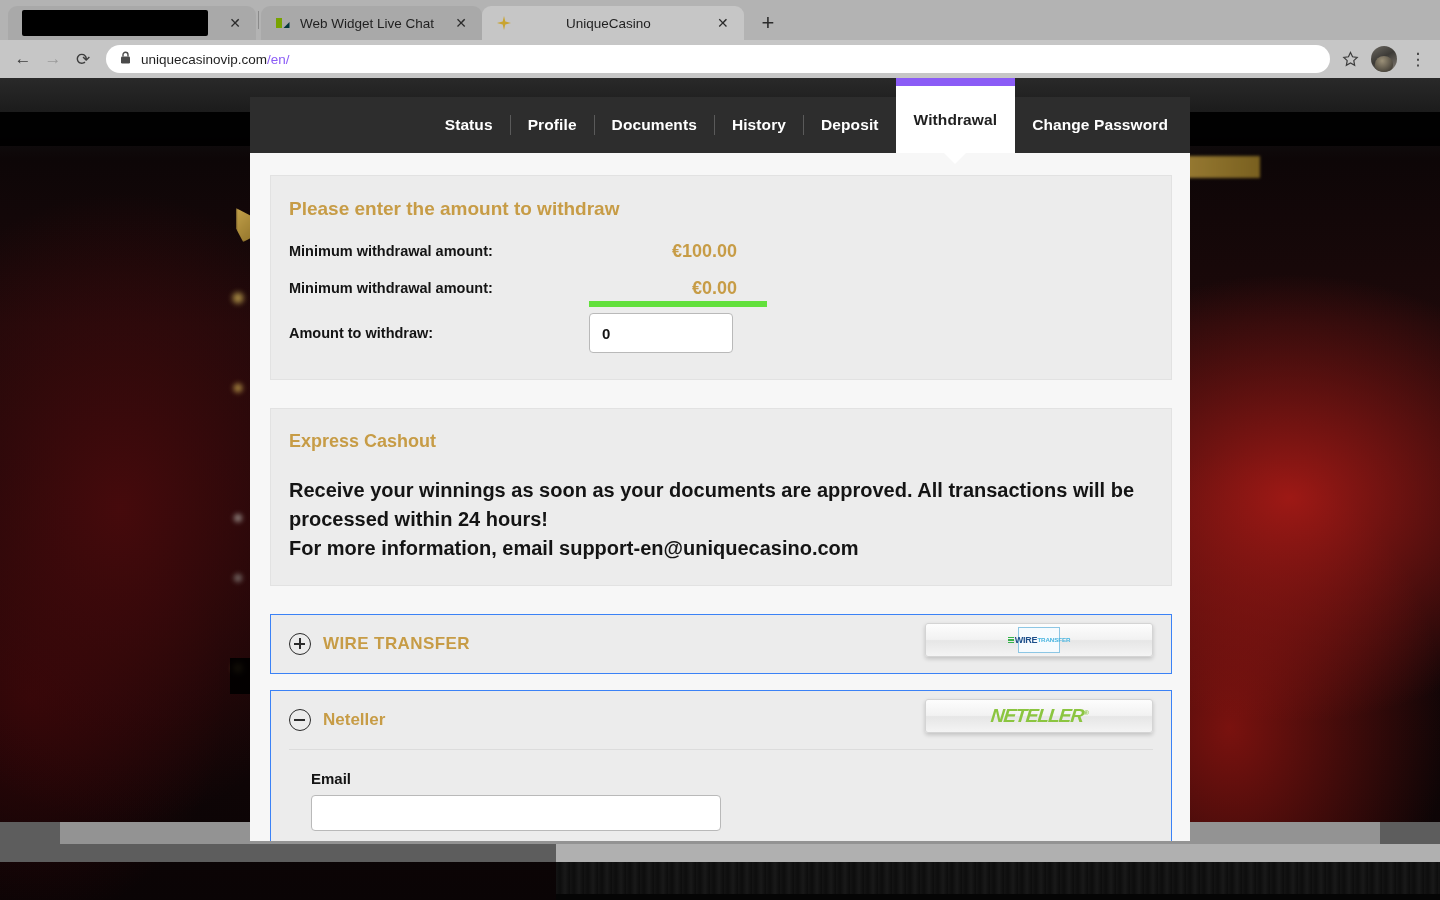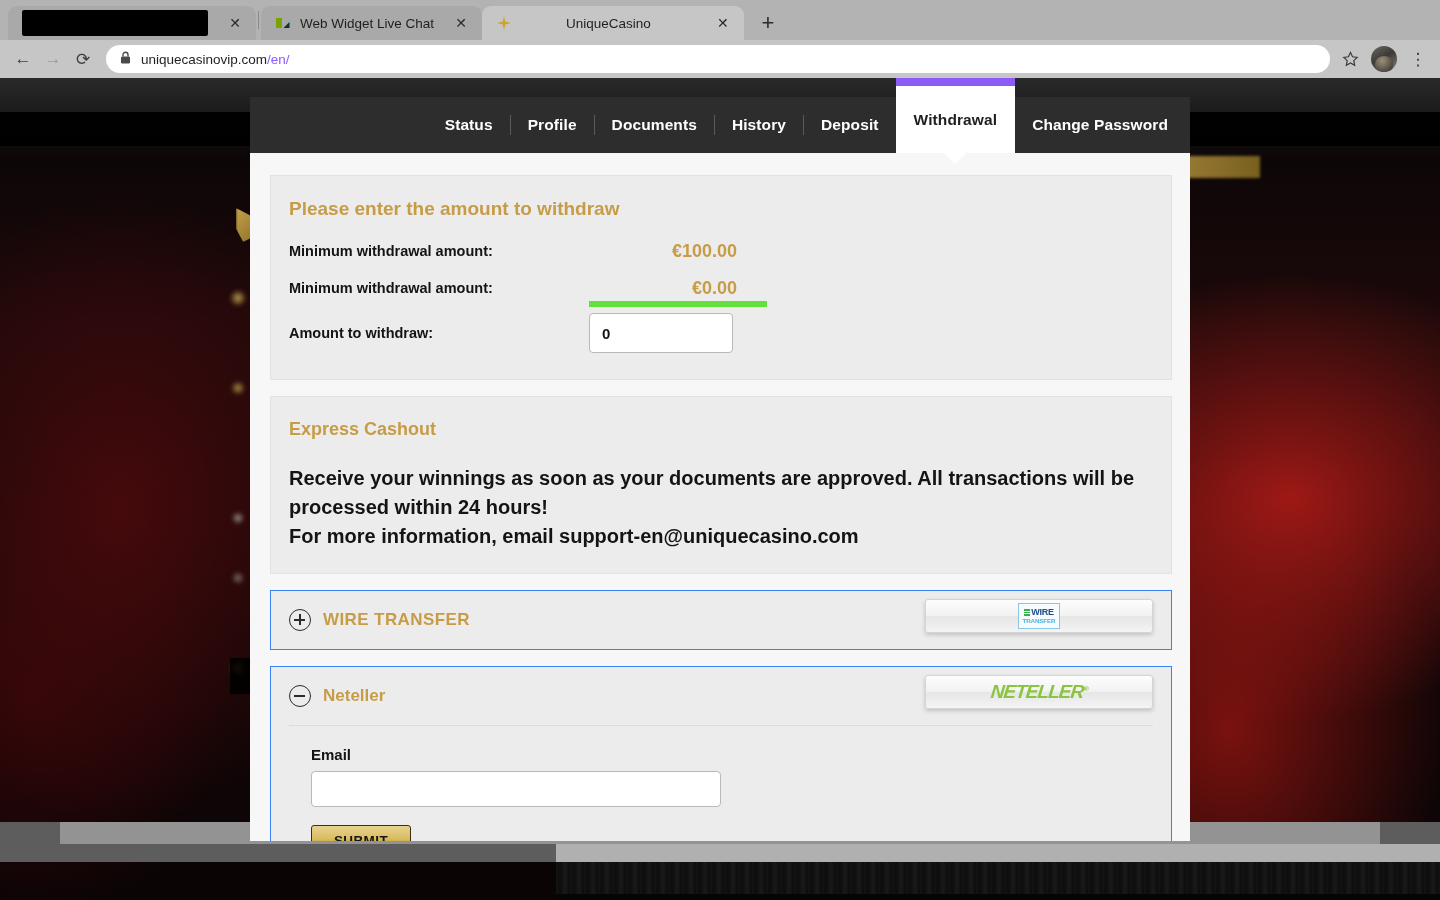--- a/index.html
+++ b/index.html
@@ -209,21 +209,21 @@
   }
   .nav-item.last { padding-right: 22px; }
 
   .modal-body {
     flex: 1; padding: 22px 18px 0 20px; overflow: hidden;
     background: #f7f7f7;
   }
 
   .panel {
     background: #ececec; border: 1px solid #e2e2e2;
-    padding: 22px 18px 22px 18px; margin-bottom: 16px;
+    padding: 22px 18px 22px 18px; margin-bottom: 28px;
   }
   .panel-title {
     font-size: 19px; font-weight: 700; color: #c79c46;
     margin-bottom: 18px;
   }
   .panel-title.small { font-size: 18px; font-weight: 700; margin-bottom: 24px; }
 
   .amt-row {
     display: flex; align-items: center;
     margin-bottom: 11px; min-height: 26px;
@@ -283,21 +283,21 @@
     position: absolute; right: 0; top: 8px;
     width: 228px; height: 34px;
     background: linear-gradient(180deg,#fdfdfd 0%,#f2f2f2 48%,#e6e6e6 52%,#f4f4f4 100%);
     border: 1px solid #d4d4d4; border-radius: 3px;
     box-shadow: 0 2px 4px rgba(0,0,0,.18);
     display: flex; align-items: center; justify-content: center;
   }
   
   .wt-logo {
     width: 42px; height: 26px; border: 1px solid #8cc6e4;
-    background: #f6fbfe; display: flex; flex-direction: column;
+    background: #f6fbfe; display: flex; flex-direction: row;
     align-items: center; justify-content: center; line-height: 1;
   }
   .wt-top { display: flex; align-items: center; }
   .wt-bars { display: flex; flex-direction: column; gap: 1px; margin-right: 1px; }
   .wt-bar { width: 6px; height: 1.6px; background: #36b24a; }
   .wt-wire { font-size: 9px; font-weight: 700; color: #1b4e8a; letter-spacing: -.2px; }
   .wt-transfer { font-size: 6.2px; font-weight: 700; color: #49b5e0; letter-spacing: -.1px; margin-top: 1px; }
   
   .nt-logo {
     font-size: 19px; font-weight: 700; font-style: italic;

